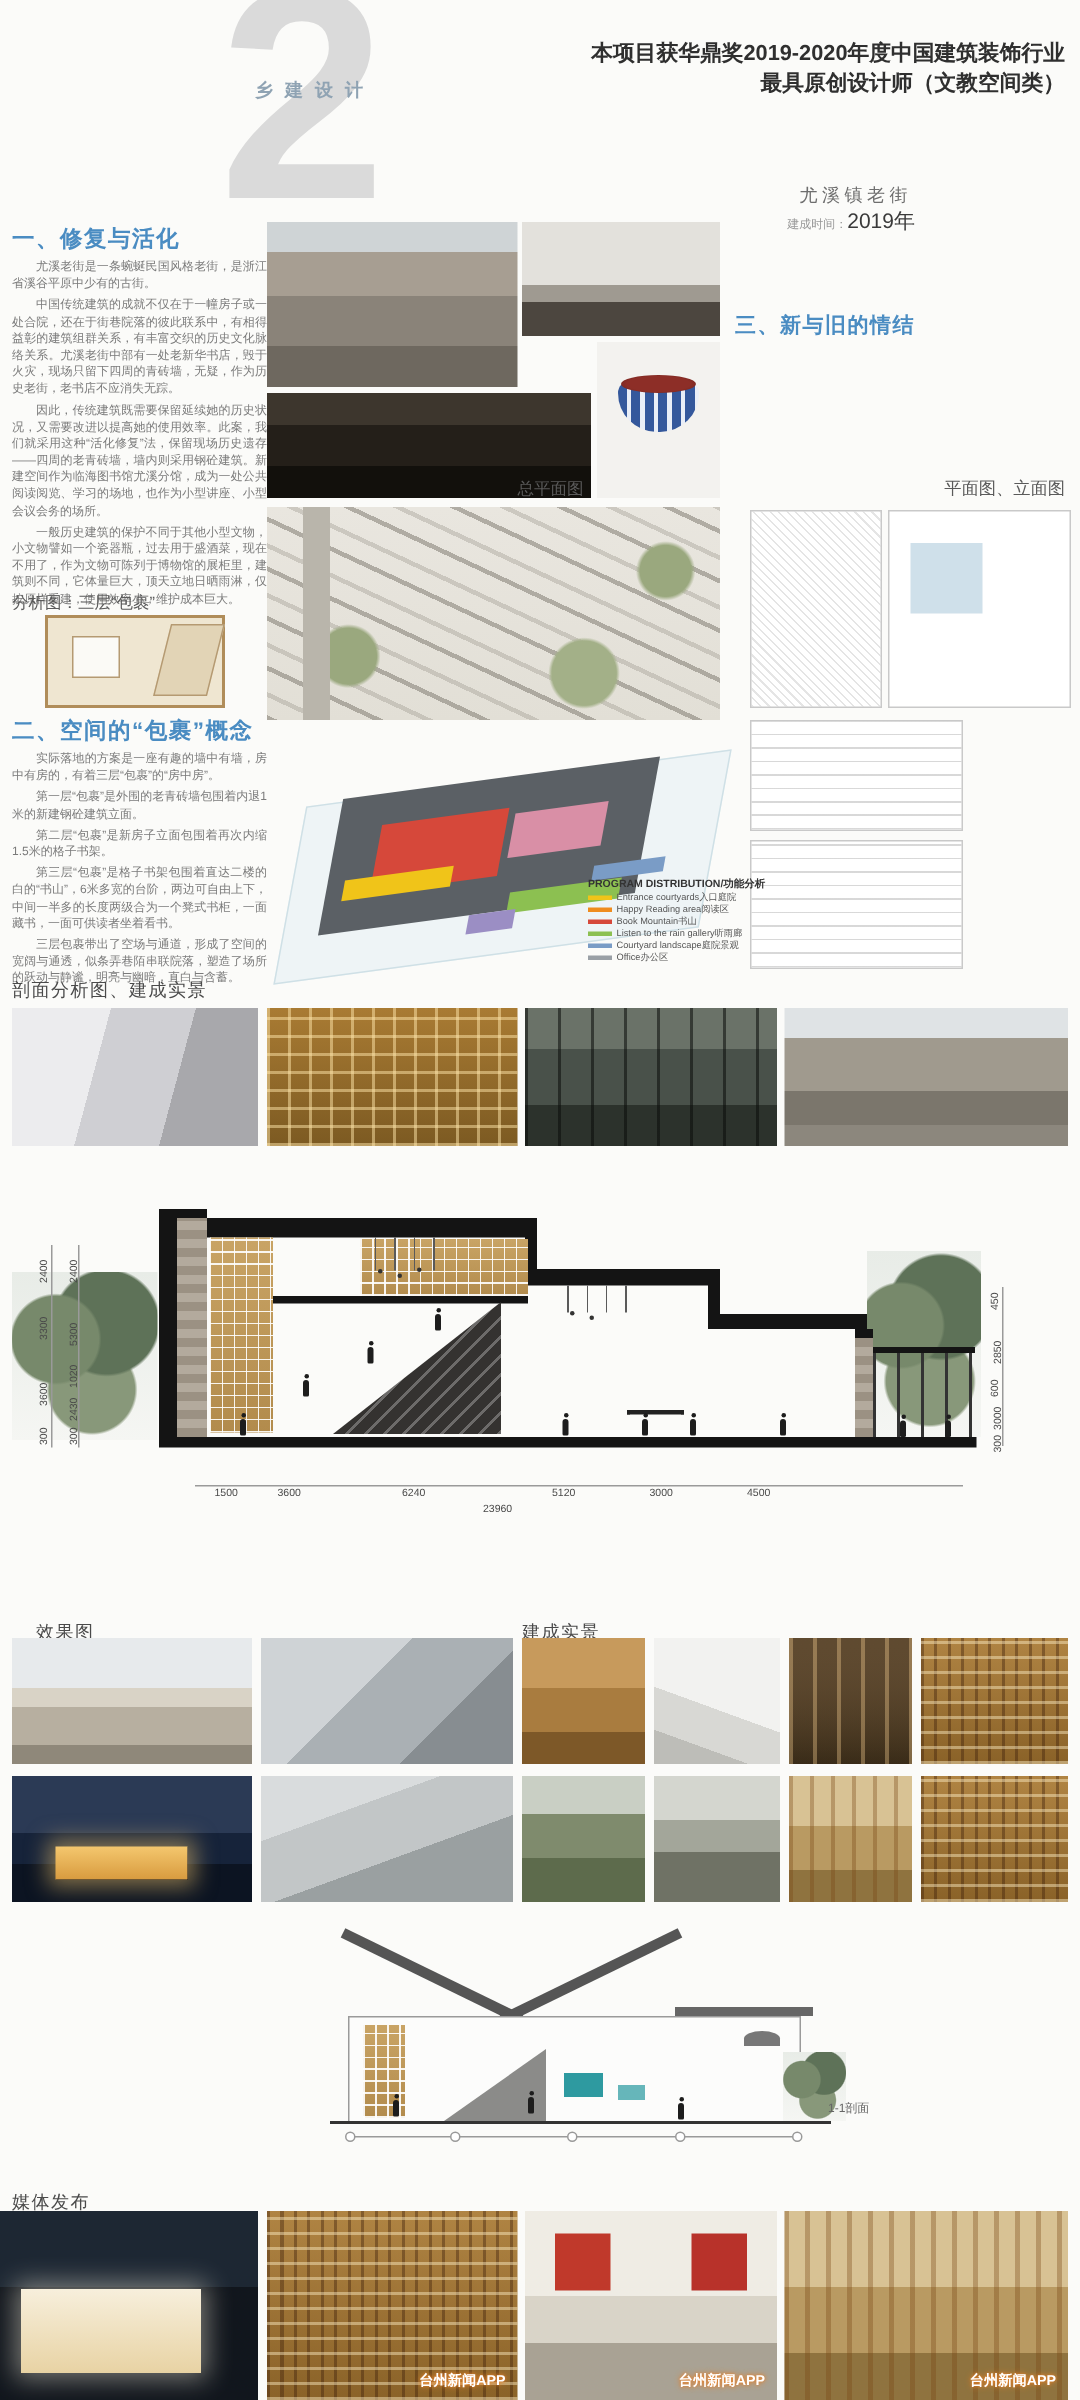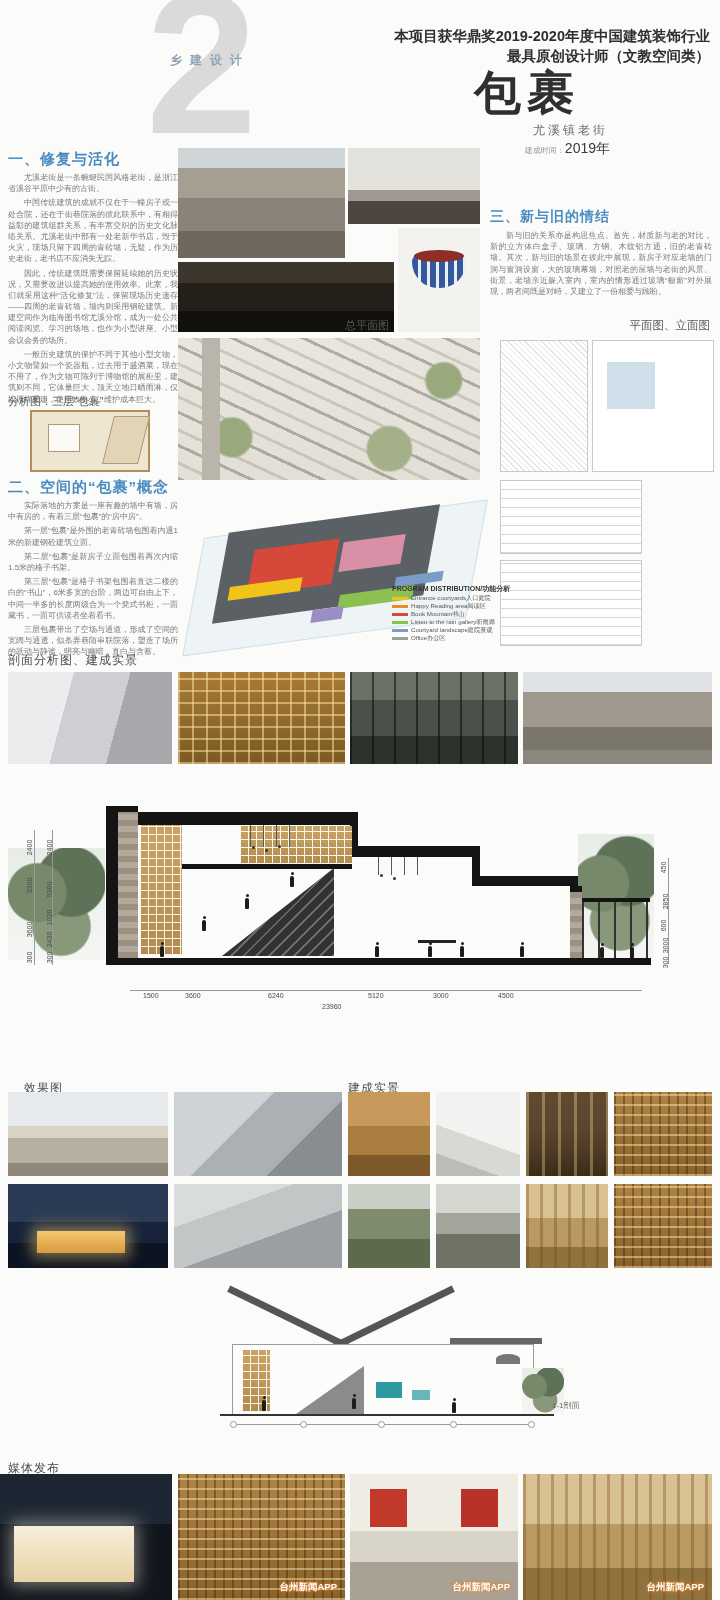--- a/index.html
+++ b/index.html
@@ -108,21 +108,20 @@
 <body>
 
 <div class="poster">
 
   <div class="abs bignum" style="left:146px;top:-36px;">2</div>
   <div class="abs series" style="left:170px;top:52px;">乡建设计</div>
   <div class="abs award" style="right:10px;top:26px;">
     <div>本项目获华鼎奖2019-2020年度中国建筑装饰行业</div>
     <div>最具原创设计师（文教空间类）</div>
   </div>
-  <div class="abs title" style="right:140px;top:62px;">包裹</div>
   <div class="abs subtitle" style="right:112px;top:122px;">尤溪镇老街</div>
   <div class="abs" style="right:110px;top:139px;">
     <span class="built-label">建成时间：</span><span class="built-value">2019年</span>
   </div>
 
   <div class="abs h-blue" style="left:8px;top:150px;text-align:right;">一、修复与活化</div>
   <div class="abs body-col" style="left:8px;top:172px;">
     <p>尤溪老街是一条蜿蜒民国风格老街，是浙江省溪谷平原中少有的古街。</p>
     <p>中国传统建筑的成就不仅在于一幢房子或一处合院，还在于街巷院落的彼此联系中，有相得益彰的建筑组群关系，有丰富交织的历史文化脉络关系。尤溪老街中部有一处老新华书店，毁于火灾，现场只留下四周的青砖墙，无疑，作为历史老街，老书店不应消失无踪。</p>
     <p>因此，传统建筑既需要保留延续她的历史状况，又需要改进以提高她的使用效率。此案，我们就采用这种“活化修复”法，保留现场历史遗存——四周的老青砖墙，墙内则采用钢砼建筑。新建空间作为临海图书馆尤溪分馆，成为一处公共阅读阅览、学习的场地，也作为小型讲座、小型会议会务的场所。</p>
@@ -148,23 +147,20 @@
   <div class="photo ph-storefront" style="left:348px;top:148px;width:132px;height:76px;"></div>
   <div class="photo ph-darkint" style="left:178px;top:262px;width:216px;height:70px;"></div>
   <div class="photo ph-bowlbg" style="left:398px;top:228px;width:82px;height:104px;">
     <span class="bowl"></span>
   </div>
 
   <div class="abs cap" style="left:345px;top:318px;">总平面图</div>
   <div class="photo siteplan" style="left:178px;top:338px;width:302px;height:142px;"></div>
 
   <div class="abs h-blue" style="left:490px;top:208px;font-size:14px;">三、新与旧的情结</div>
-  <div class="abs body-col body-col-w" style="left:490px;top:230px;">
-    <p>新与旧的关系亦是构思焦点。首先，材质新与老的对比，新的立方体白盒子、玻璃、方钢、木纹铝方通，旧的老青砖墙。其次，新与旧的场景在彼此中展现，新房子对应老墙的门洞与窗洞设窗，大的玻璃幕墙，对照老的屋墙与老街的风景、街景，老墙亲近躲入室内，室内的情形通过玻璃“橱窗”对外展现，两者间既是对峙，又建立了一份相爱与顾盼。</p>
-  </div>
   <div class="abs cap" style="right:10px;top:318px;font-size:11.5px;">平面图、立面图</div>
   <div class="drawing hatch" style="left:500px;top:340px;width:86px;height:130px;"></div>
   <div class="drawing bluepatch" style="left:592px;top:340px;width:120px;height:130px;"></div>
   <div class="drawing lines-h" style="left:500px;top:480px;width:140px;height:72px;"></div>
   <div class="drawing lines-h" style="left:500px;top:560px;width:140px;height:84px;"></div>
 
   <div class="abs" style="left:190px;top:488px;width:300px;height:164px;">
     <div class="axblock" style="left:8px;top:30px;width:272px;height:118px;background:#eef4f6;border:1px solid #cfe0e6;"></div>
     <div class="axblock" style="left:34px;top:30px;width:204px;height:92px;background:#5b6065;"></div>
     <div class="axblock" style="left:62px;top:56px;width:82px;height:46px;background:#d6483a;"></div>

